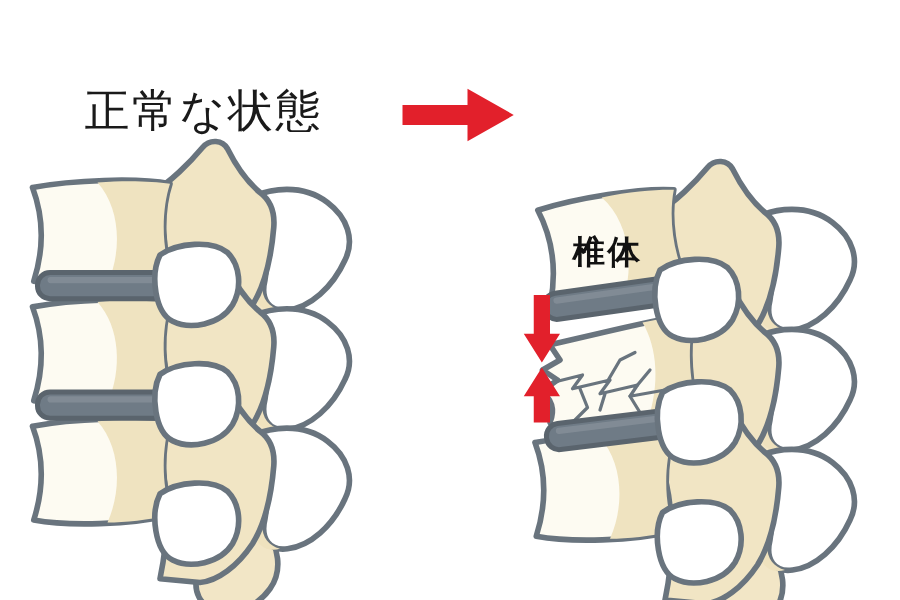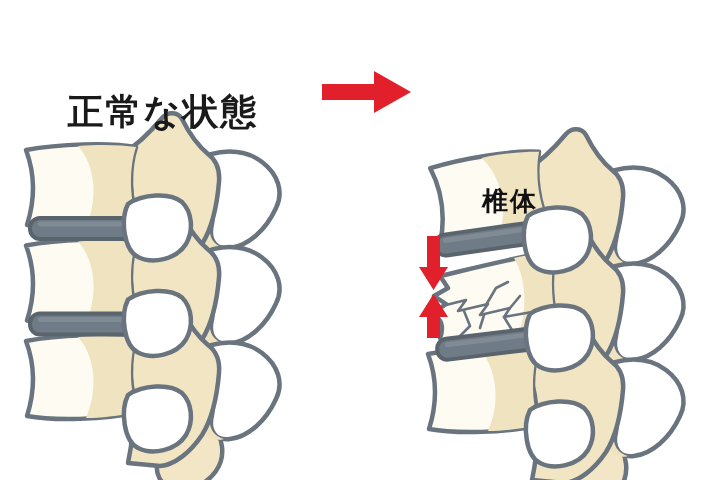--- a/index.html
+++ b/index.html
@@ -2,27 +2,27 @@
 <html><head>
 <meta charset="utf-8">
 <style>
   html,body{margin:0;padding:0;background:#fff;}
   .stage{
     position:relative;width:720px;height:480px;background:#ffffff;
     overflow:hidden;font-family:"Liberation Sans",sans-serif;
   }
   .stage svg{position:absolute;left:0;top:0;}
   .title{
-    position:absolute;color:#1a1a1a;font-weight:bold;font-size:36px;
-    letter-spacing:2px;text-align:center;line-height:1.05;white-space:nowrap;margin-top:23px;
+    position:absolute;color:#1a1a1a;font-weight:normal;font-size:36px;
+    letter-spacing:2px;text-align:center;line-height:1.05;white-space:nowrap;
   }
   .title-left{left:58px;top:70px;width:210px;}
   .title-right{left:468px;top:72px;width:190px;}
   .bone-label{
-    position:absolute;left:458px;top:184px;width:80px;text-align:right;
+    position:absolute;left:458px;top:184px;width:80px;text-align:left;
     color:#111;font-weight:600;font-size:26px;letter-spacing:2px;
   }
 </style>
 </head>
 <body>
 
 <div class="stage">
 
   <svg width="720" height="480" viewBox="0 0 720 480">
     <defs>

